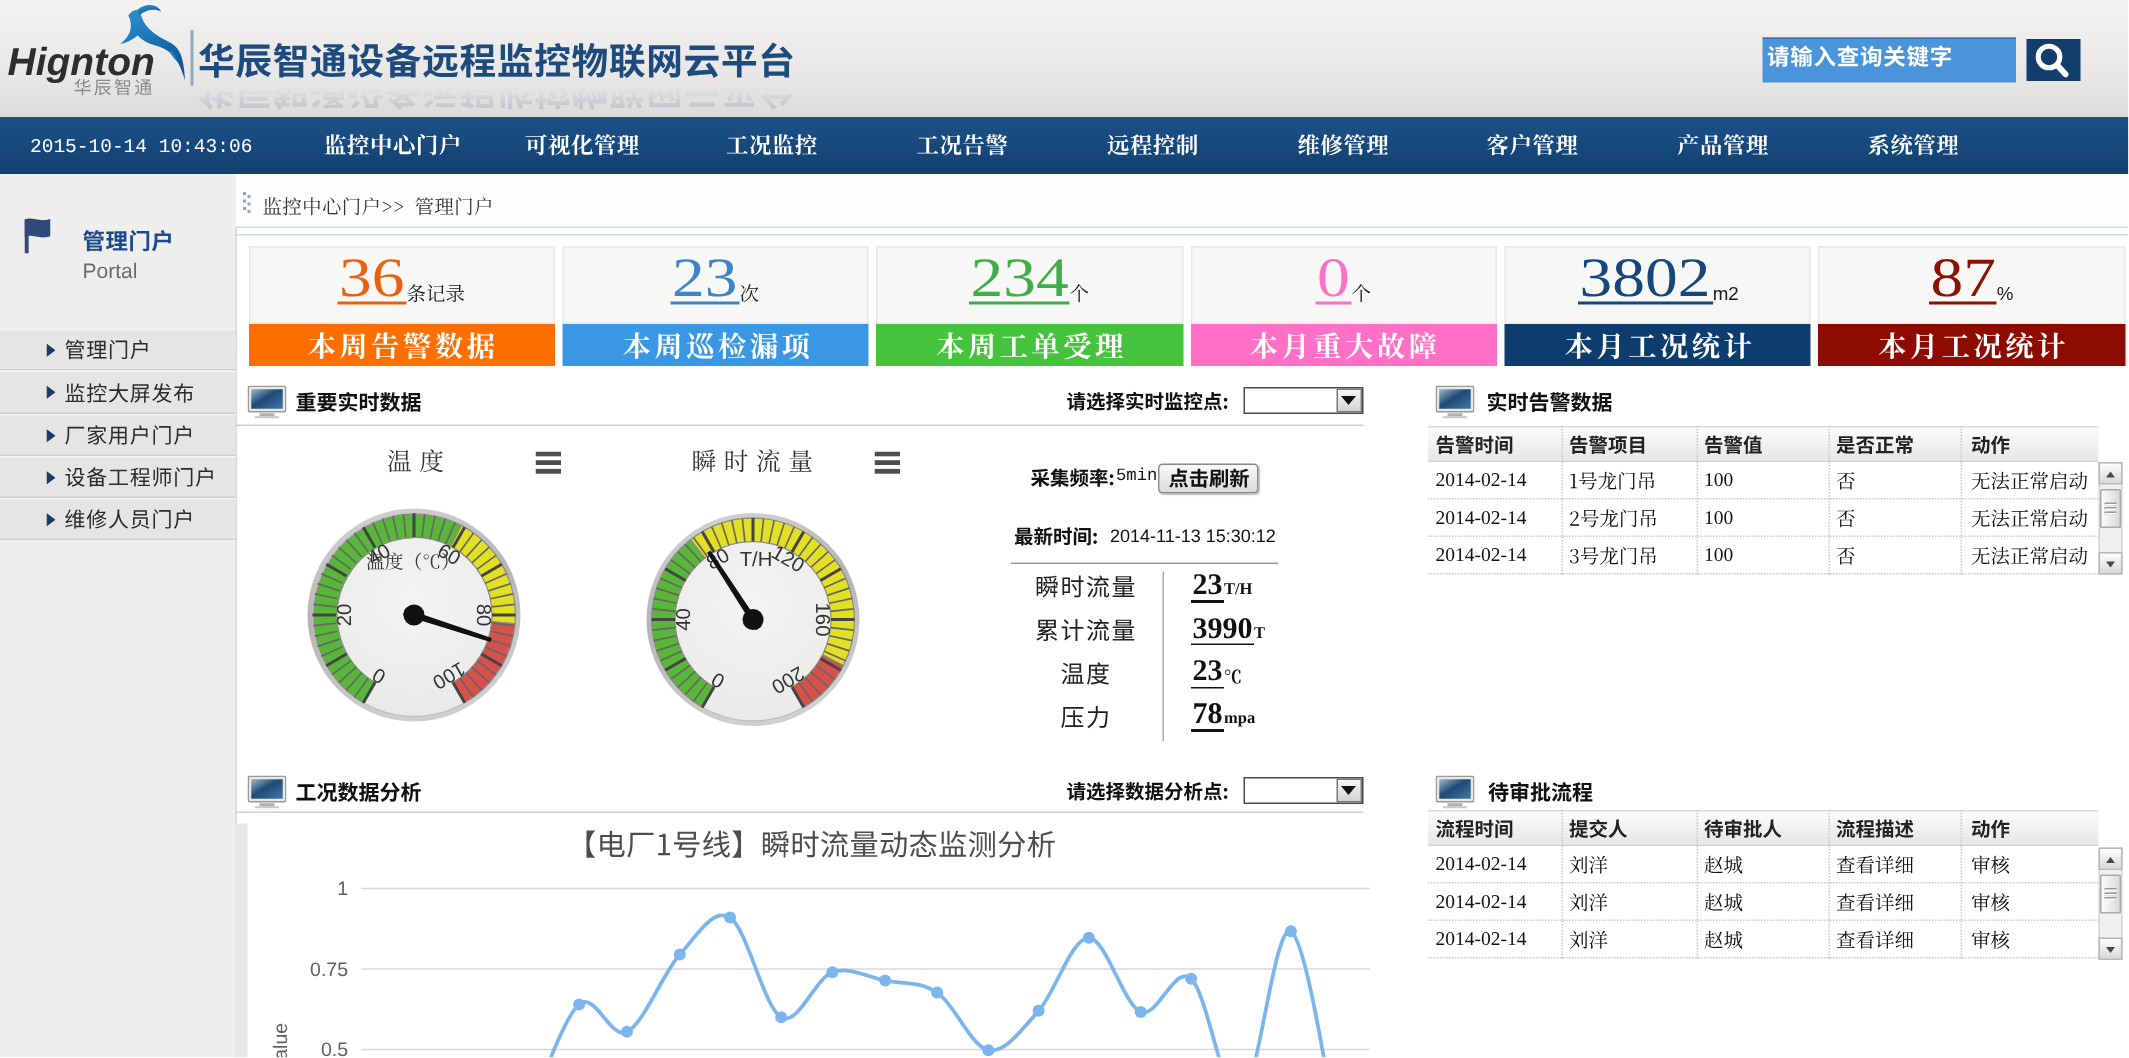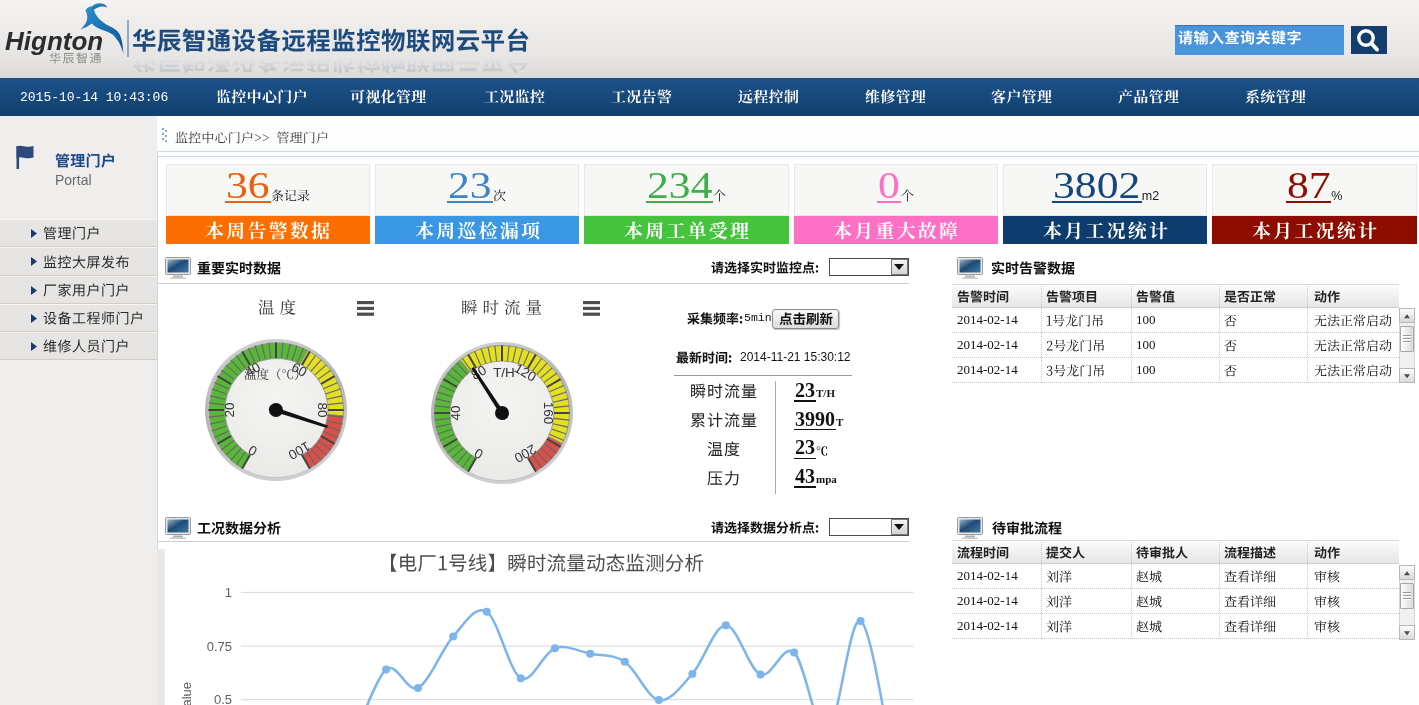--- a/index.html
+++ b/index.html
@@ -862,21 +862,21 @@
     </div>
     <div style="position:absolute;left:676.0px;top:350.6px;line-height:0;">
       <svg width="56.2" height="13.0" viewBox="0 -880 4325 1000" fill="#111111" style="display:block;">
         <use href="#gb6700" x="0"></use>
         <use href="#gb65B0" x="1000"></use>
         <use href="#gb65F6" x="2000"></use>
         <use href="#gb95F4" x="3000"></use>
         <use href="#gb003A" x="4000"></use>
       </svg>
     </div>
-    <div style="position:absolute;top:351.1px;font-family:&quot;Liberation Sans&quot;,sans-serif;font-size:12.0px;color:#111;font-weight:400;line-height:1;white-space:pre;left:740.0px;">2014-11-21 15:30:12</div>
+    <div style="position:absolute;top:351.1px;font-family:&quot;Liberation Sans&quot;,sans-serif;font-size:12.0px;color:#111;font-weight:400;line-height:1;white-space:pre;left:740.0px;">2014-11-13 15:30:12</div>
     <div style="position:absolute;left:674px;top:375px;width:178px;height:1px;background:#999"></div>
     <div style="position:absolute;left:775px;top:381px;width:1px;height:113px;background:#aaa"></div>
     <div style="position:absolute;left:689.5px;top:383.4px;line-height:0;">
       <svg width="67.0" height="16.0" viewBox="0 -880 4188 1000" fill="#222222" style="display:block;">
         <use href="#ga77AC" x="0"></use>
         <use href="#ga65F6" x="1062"></use>
         <use href="#ga6D41" x="2125"></use>
         <use href="#ga91CF" x="3188"></use>
       </svg>
     </div>
@@ -906,21 +906,21 @@
       <svg width="12.0" height="12.0" viewBox="0 -880 1000 1000" fill="#111111" style="display:block;">
         <use href="#gt2103" x="0"></use>
       </svg>
     </div>
     <div style="position:absolute;left:706.5px;top:469.8px;line-height:0;">
       <svg width="33.0" height="16.0" viewBox="0 -880 2062 1000" fill="#222222" style="display:block;">
         <use href="#ga538B" x="0"></use>
         <use href="#ga529B" x="1062"></use>
       </svg>
     </div>
-    <div style="position:absolute;top:466.1px;font-family:&quot;Liberation Serif&quot;,sans-serif;font-size:20.0px;color:#111;font-weight:700;line-height:1;white-space:pre;left:795.0px;">43</div>
+    <div style="position:absolute;top:466.1px;font-family:&quot;Liberation Serif&quot;,sans-serif;font-size:20.0px;color:#111;font-weight:700;line-height:1;white-space:pre;left:795.0px;">78</div>
     <div style="position:absolute;left:794.0px;top:486.4px;width:22.0px;height:1.6px;background:#111"></div>
     <div style="position:absolute;top:474.1px;font-family:&quot;Liberation Serif&quot;,sans-serif;font-size:11.0px;color:#111;font-weight:700;line-height:1;white-space:pre;left:816.0px;">mpa</div>
     <svg style="position:absolute;left:957.0px;top:257.0px" width="26" height="22" viewBox="0 0 26 22">
 <rect x="0.5" y="0.5" width="25" height="17" rx="1" fill="#e8e8e8" stroke="#9a9a9a"></rect>
 <rect x="2.5" y="2.5" width="21" height="13" fill="url(#scrg)"></rect>
 <rect x="8" y="18.5" width="10" height="2" fill="#b0b0b0"></rect>
 <rect x="5" y="20.5" width="16" height="1.5" fill="#c8c8c8"></rect>
 </svg>
     <div style="position:absolute;left:991.0px;top:260.7px;line-height:0;">
       <svg width="84.0" height="14.0" viewBox="0 -880 6000 1000" fill="#111111" style="display:block;">

